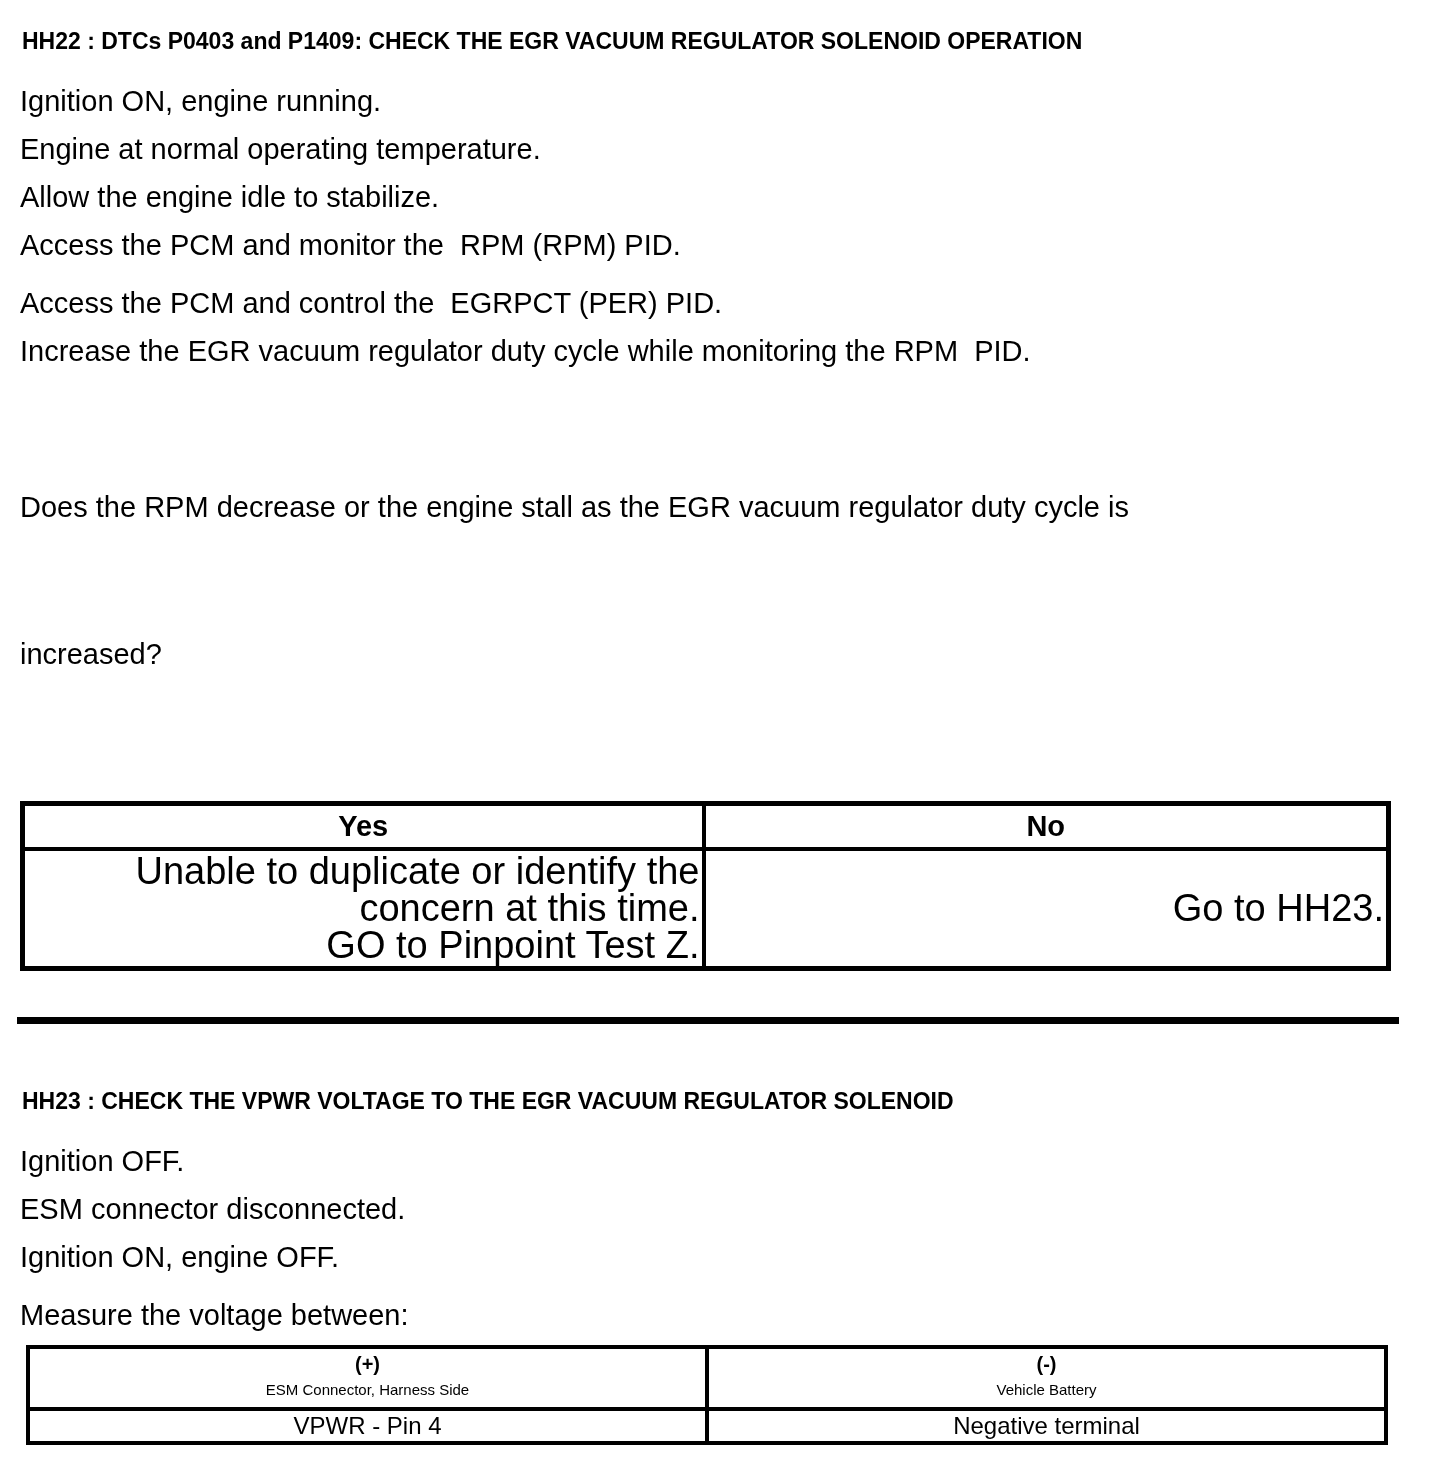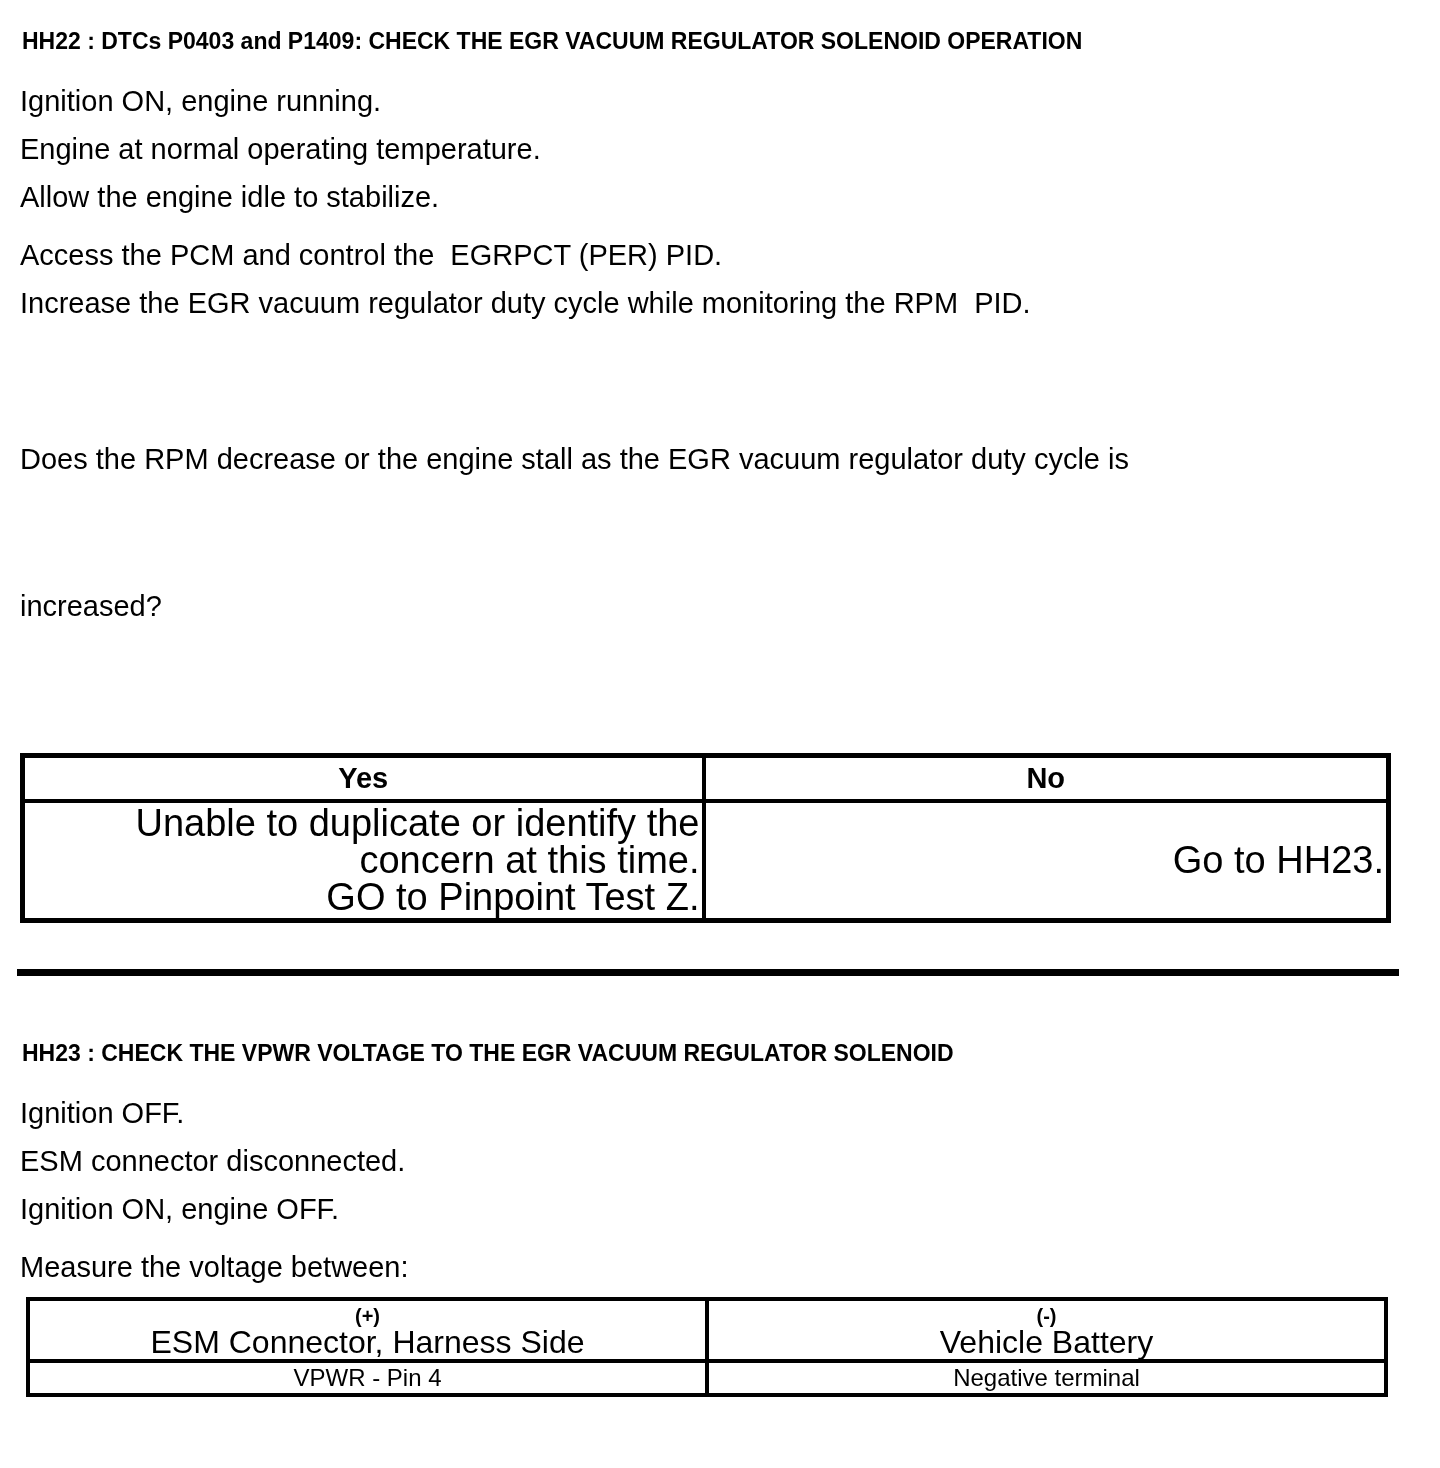--- a/index.html
+++ b/index.html
@@ -78,40 +78,41 @@
     vertical-align: middle;
     font-weight: normal;
   }
   .meas-table td {
     height: 30px;
     text-align: center;
     vertical-align: middle;
     font-size: 24px;
   }
   .meas-symbol { font-size: 20px; font-weight: bold; line-height: 24px; }
-  .meas-label  { font-size: 32px; line-height: 28px; }
+  .meas-label  { font-size: 15px; line-height: 28px; }
 
   .rule {
     height: 7px;
     background: #000;
     width: 1382px;
     margin: 46px 0 0 -3px;
   }
 </style>
 </head>
 <body>
 
 <div class="page">
 
   <div>
     <div class="sec-heading">HH22 : DTCs P0403 and P1409: CHECK THE EGR VACUUM REGULATOR SOLENOID OPERATION</div>
 
     <div class="step">Ignition ON, engine running.</div>
     <div class="step">Engine at normal operating temperature.</div>
     <div class="step">Allow the engine idle to stabilize.</div>
+    <div class="step">Access the PCM and monitor the  RPM (RPM) PID.</div>
 
     <div class="step para-gap">Access the PCM and control the  EGRPCT (PER) PID.</div>
     <div class="step">Increase the EGR vacuum regulator duty cycle while monitoring the RPM  PID.</div>
 
     <div class="question">
       <div>Does the RPM decrease or the engine stall as the EGR vacuum regulator duty cycle is</div>
       <div>increased?</div>
     </div>
 
     <table class="yn-table">

